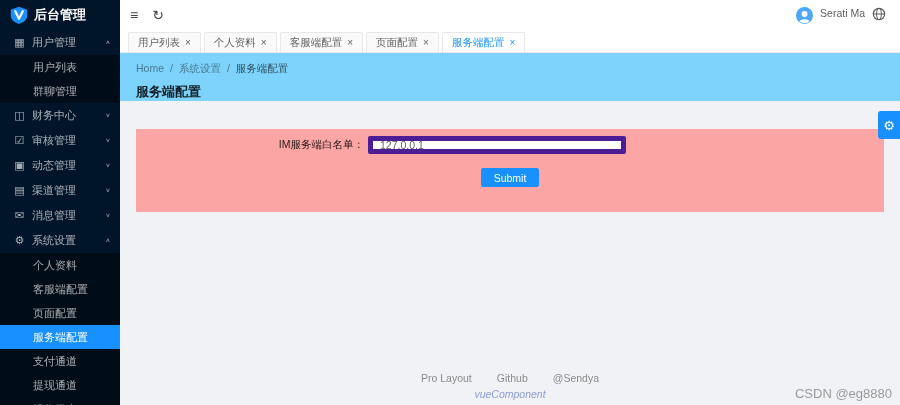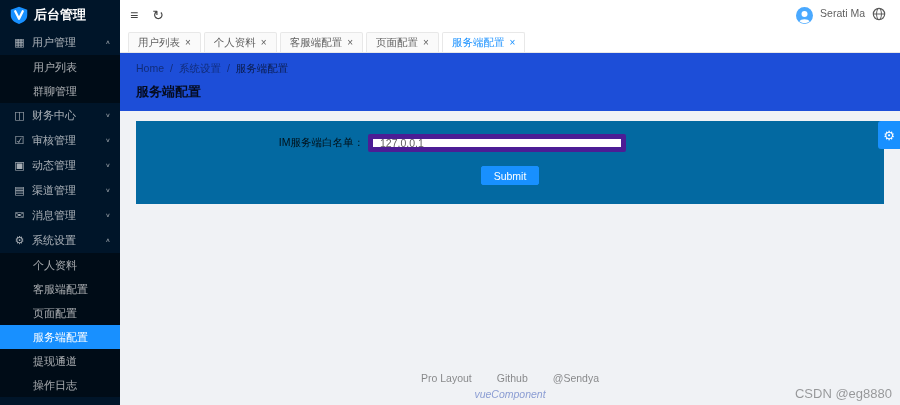--- a/index.html
+++ b/index.html
@@ -36,29 +36,29 @@
   .user-name { font-size:10.5px; color:rgba(0,0,0,0.65); cursor:pointer; }
 
   .tabbar { background:#fff; border-bottom:1px solid #e8e8e8; height:23px;
             display:flex; align-items:flex-end; gap:3px; padding:0 8px; flex-shrink:0; }
   .tab { display:flex; align-items:center; gap:5px; height:20px; padding:0 9px;
          background:#fafafa; border:1px solid #e8e8e8; border-bottom:none;
          border-radius:2px 2px 0 0; font-size:10.5px; color:rgba(0,0,0,0.65); cursor:pointer; }
   .tab.active { background:#fff; color:#1890ff; }
   .tab-close { font-size:10px; line-height:1; }
 
-  .pageheader { background:#1d4ed8; padding:9px 16px 10px; flex-shrink:0; }
+  .pageheader { background:#7dd3fc; padding:9px 16px 0; flex-shrink:0; }
   .breadcrumb { display:flex; gap:6px; font-size:10.5px; color:rgba(0,0,0,0.45); }
   .breadcrumb .crumb { cursor:pointer; }
   .breadcrumb .crumb.last { color:rgba(0,0,0,0.65); cursor:default; }
   .page-title { margin-top:7px; font-size:13px; font-weight:bold; color:rgba(0,0,0,0.85); }
 
   .content { flex:1; min-height:0; background:#f0f2f5; position:relative;
              display:flex; flex-direction:column; }
-  .card { background:#0369a1; margin:10px 16px 0; height:83px; padding-top:13px; flex-shrink:0; }
+  .card { background:#fca5a5; margin:28px 16px 0; height:83px; padding-top:7px; flex-shrink:0; }
   .form-row { display:flex; align-items:center; }
   .form-label { width:228px; flex-shrink:0; text-align:right; font-size:10.5px;
                 color:rgba(0,0,0,0.85); }
   .form-input { width:258px; height:18px; margin-left:4px; border:5px solid #4c1d95;
                 border-radius:2px; padding:0 7px; font-size:10.5px; color:rgba(0,0,0,0.65);
                 outline:none; font-family:inherit; }
   .submit-row { display:flex; justify-content:center; margin-top:14px; }
   .submit-btn { background:#1890ff; border:1px solid #1890ff; color:#fff; border-radius:2px;
                 font-size:10.5px; padding:2px 12px; height:19px; line-height:12px; cursor:pointer;
                 font-family:inherit; }
@@ -128,20 +128,21 @@
         <div class="menu-top">
           <span class="mi-icon">⚙</span>
           <span class="mi-label">系统设置</span>
           <span class="mi-arrow">∧</span>
         </div>
         <div class="submenu">
           <div class="submenu-item">个人资料</div>
           <div class="submenu-item">客服端配置</div>
           <div class="submenu-item">页面配置</div>
           <div class="submenu-item active">服务端配置</div>
+          <div class="submenu-item">支付通道</div>
           <div class="submenu-item">提现通道</div>
           <div class="submenu-item">操作日志</div>
         </div>
       </nav>
   </aside>
 
   <div class="main">
 
     <div class="topbar">
       <span class="topbar-icon">≡</span>

